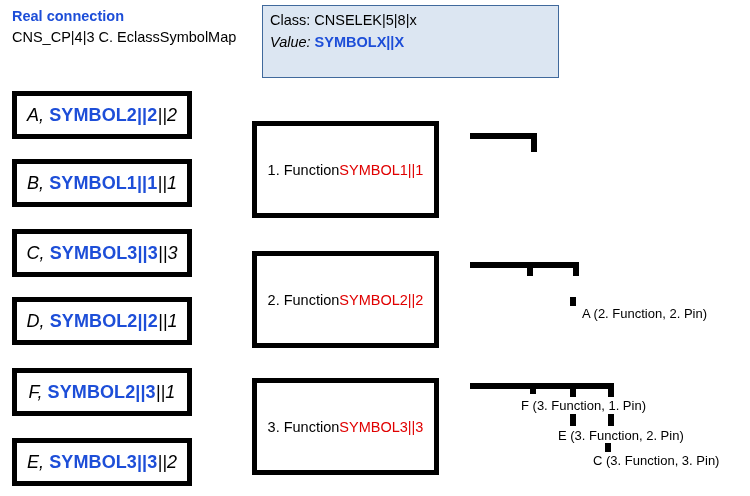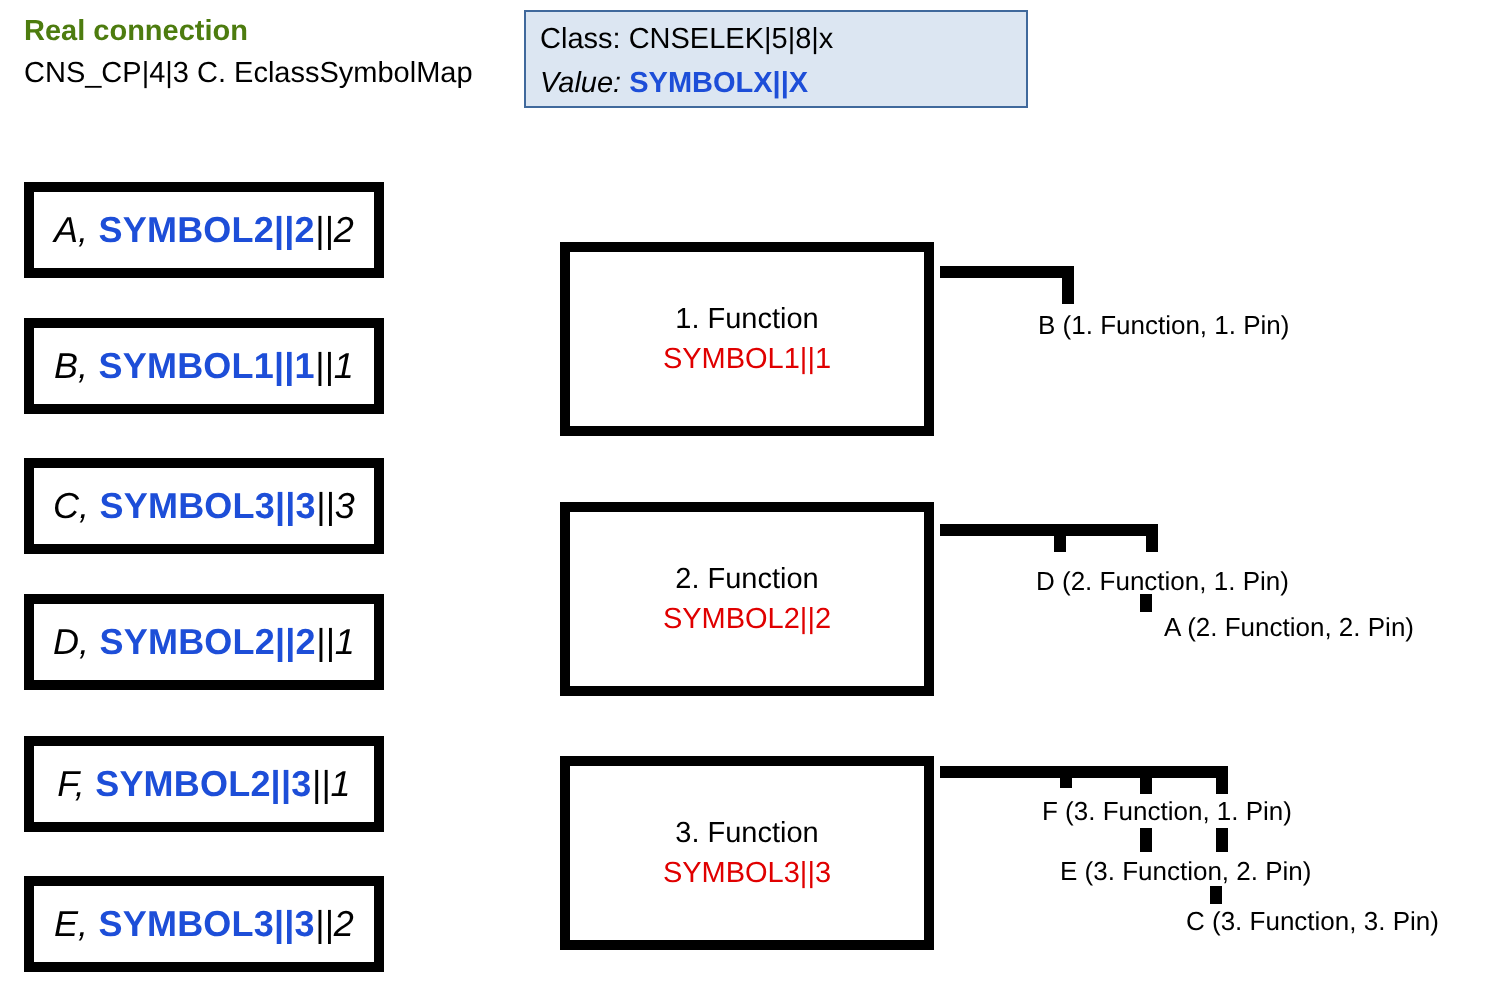--- a/index.html
+++ b/index.html
@@ -25,39 +25,39 @@
   .header-block {
     position: absolute;
     left: 12px;
     top: 6px;
     width: 240px;
   }
   .header-title {
     font-size: 14.5px;
     font-weight: bold;
     line-height: 21px;
-    color: #4d7c0f;
+    color: #1d4ed8;
   }
   .header-line {
     font-size: 14.5px;
     line-height: 21px;
     color: #000;
     white-space: nowrap;
   }
 
   
   .info-box {
     position: absolute;
     left: 262px;
     top: 5px;
-    width: 252px;
+    width: 297px;
     box-sizing: border-box;
     background: #dce6f2;
     border: 1.5px solid #40699c;
-    padding: 4px 7px 0 7px;
+    padding: 4px 7px 24px 7px;
   }
   .info-line {
     font-size: 14.5px;
     line-height: 21.5px;
     white-space: nowrap;
     color: #000;
   }
   .red { color: #1d4ed8; font-weight: bold; }
   .blk { color: #000000; font-style: italic; }
 
@@ -76,28 +76,28 @@
   }
   .conn-label {
     font-size: 18px;
     white-space: nowrap;
     letter-spacing: 0.1px;
   }
 
   
   .func-box {
     position: absolute;
-    left: 280px;
+    left: 252px;
     width: 187px;
     height: 97px;
     box-sizing: border-box;
     border: 5px solid #000000;
     background: #ffffff;
     display: flex;
-    flex-direction: column;
+    flex-direction: row;
     align-items: center;
     justify-content: center;
   }
   .func-title {
     font-size: 14.5px;
     color: #000;
     line-height: 20px;
   }
   .func-symbol {
     font-size: 14.5px;
@@ -173,33 +173,31 @@
     <div class="func-symbol">SYMBOL2||2</div>
   </div>
 
   <div class="func-box" style="top:378px">
     <div class="func-title">3. Function</div>
     <div class="func-symbol">SYMBOL3||3</div>
   </div>
 
   <div class="bar" style="left:470px; top:133px; width:67px;"></div>
   <div class="stub" style="left:531px; top:133px; height:19px;"></div>
-  <div class="pin-label" style="left:519px; top:155px;">B (1. Function, 1. Pin)</div>
 
   <div class="bar" style="left:470px; top:262px; width:109px;"></div>
   <div class="stub" style="left:527px; top:262px; height:14px;"></div>
   <div class="stub" style="left:573px; top:262px; height:14px;"></div>
-  <div class="pin-label" style="left:518px; top:283px;">D (2. Function, 1. Pin)</div>
   <div class="stub" style="left:570px; top:297px; height:9px;"></div>
   <div class="pin-label" style="left:558px; top:306px;margin-left:24px;">A (2. Function, 2. Pin)</div>
 
   <div class="bar" style="left:470px; top:383px; width:144px;"></div>
   <div class="stub" style="left:530px; top:383px; height:11px;"></div>
   <div class="stub" style="left:570px; top:383px; height:14px;"></div>
   <div class="stub" style="left:608px; top:383px; height:14px;"></div>
   <div class="pin-label" style="left:521px; top:398px;">F  (3. Function, 1. Pin)</div>
   <div class="stub" style="left:570px; top:414px; height:12px;"></div>
   <div class="stub" style="left:608px; top:414px; height:12px;"></div>
-  <div class="pin-label" style="left:530px; top:428px;">E (3. Function, 2. Pin)</div>
+  <div class="pin-label" style="left:558px; top:428px;">E (3. Function, 2. Pin)</div>
   <div class="stub" style="left:605px; top:443px; height:9px;"></div>
   <div class="pin-label" style="left:593px; top:453px;">C (3. Function, 3. Pin)</div>
 
 </div>
 
 </body></html>

